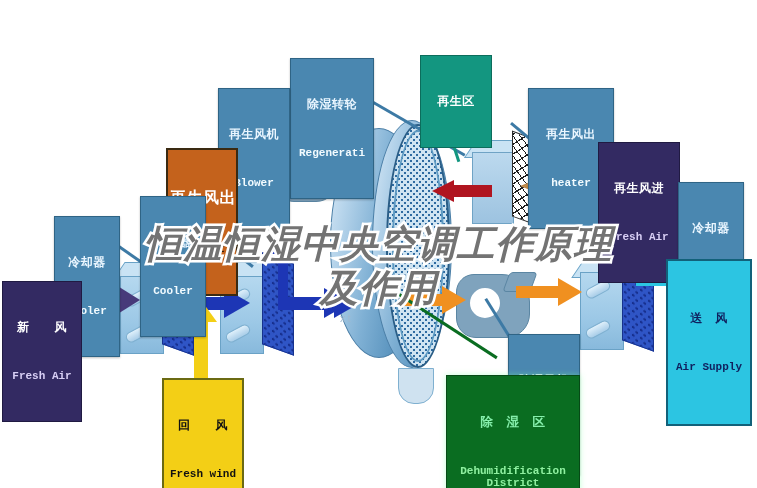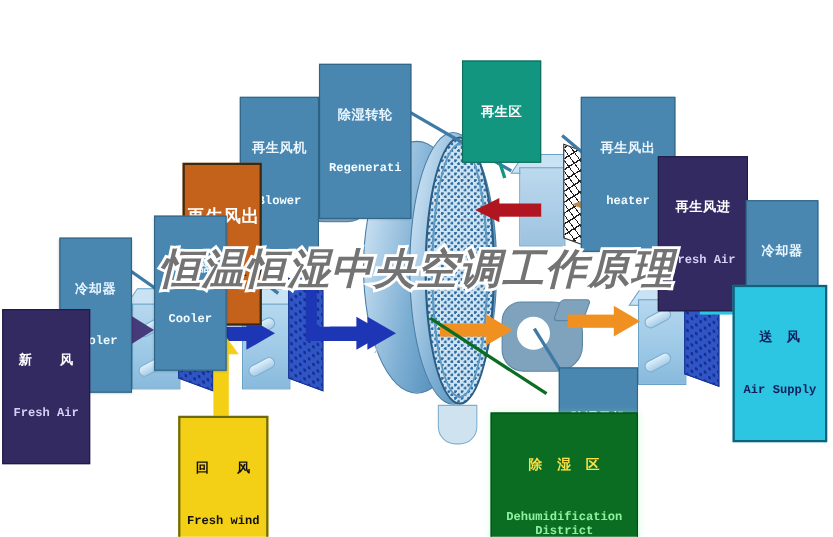--- a/index.html
+++ b/index.html
@@ -41,21 +41,21 @@
   .lbl-cyan .en{font-size:11px;}
 
   
   .lbl-yellow{background:#f3cf16;border:2px solid #6b6a13;color:#111111;}
   .lbl-yellow .cn{font-size:12px;}
   .lbl-yellow .en{font-size:11px;}
 
   
   .lbl-green{background:#0a6d21;border:1px solid #064a16;color:#8ff0a0;
              box-shadow:0 0 6px rgba(120,255,160,.45);}
-  .lbl-green .cn{font-size:12.5px;color:#fde047;}
+  .lbl-green .cn{font-size:12.5px;color:#86efac;}
   .lbl-green .en{font-size:11px;}
 
   
   .leader{position:absolute;background:#3d7aa5;transform-origin:0 0;height:2px;}
   .leader.teal{background:#139680;}
   .leader.green{background:#0a6d21;}
   .leader.thick{height:3px;}
 
   
   .part{position:absolute;}
@@ -312,22 +312,23 @@
     <span class="cn">除湿风机</span>
     <span class="en">Blower</span>
   </div>
 
   <div class="lbl lbl-green" style="left:446px;top:375px;width:134px;padding:3px 2px;">
     <span class="cn">除　湿　区</span>
     <span class="en">Dehumidification
 District</span>
   </div>
 
-  <div class="lbl lbl-cyan" style="left:666px;top:259px;width:86px;padding:3px 2px;">
+  <div class="lbl lbl-cyan" style="left:666px;top:259px;width:86px;padding:15px 2px;">
     <span class="cn">送　风</span>
     <span class="en">Air Supply</span>
   </div>
 
   <div id="title" style="top:222px;">
     <span class="ln" style="font-size:38px;line-height:44px;">恒温恒湿中央空调工作原理</span>
+    <span class="ln" style="font-size:38px;line-height:44px;">及作用</span>
   </div>
 
 </div>
 
 </body></html>

